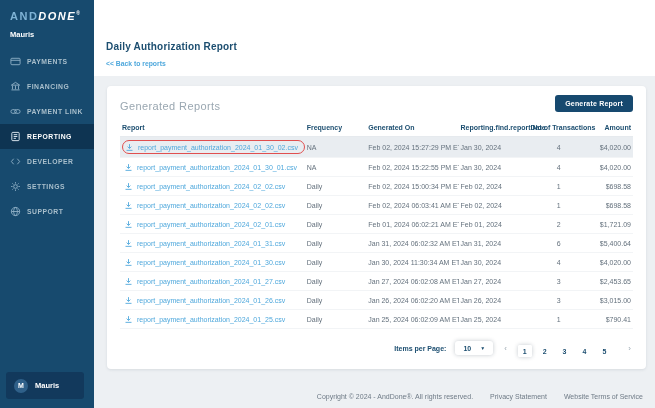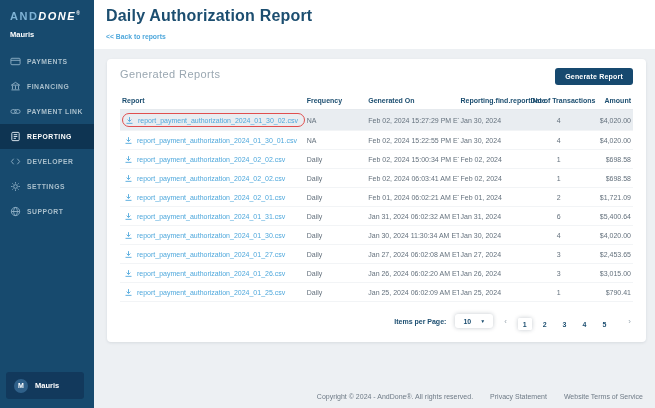--- a/index.html
+++ b/index.html
@@ -38,29 +38,29 @@
   .avatar {
     width: 14px; height: 14px; border-radius: 50%; background: #2F6089;
     color: #fff; font-size: 7px; font-weight: bold;
     display: inline-flex; align-items: center; justify-content: center; flex-shrink: 0;
   }
   .user-name { font-size: 7.5px; font-weight: bold; color: #fff; }
 
   
   .main { flex: 1; display: flex; flex-direction: column; height: 100%; }
   .topbar { background: #FFFFFF; padding: 7px 12px 6px; }
-  .topbar h1 { font-size: 16px; color: #1C4E70; letter-spacing: .2px; }
+  .topbar h1 { font-size: 10px; color: #1C4E70; letter-spacing: .2px; margin-top: 34px; }
   .back-link { display: inline-block; margin-top: 2px; font-size: 6.8px; font-weight: bold; color: #4FA8DC; text-decoration: none; cursor: pointer; }
 
   .card {
     background: #fff; border-radius: 4px;
     box-shadow: 0 1px 3px rgba(20,40,60,.10);
     margin: 10px 9px 0 13px; padding: 9px 13px 10px;
   }
-  .card-head { display: flex; justify-content: space-between; align-items: flex-start; }
+  .card-head { display: flex; justify-content: space-between; align-items: flex-end; }
   .card-title { font-size: 11px; font-weight: 400; color: #9AA7B1; letter-spacing: .4px; }
   .generate-btn {
     background: #16496F; color: #fff; border: none; border-radius: 3px;
     font-family: inherit; font-size: 7px; font-weight: bold;
     padding: 5px 10px; cursor: pointer; letter-spacing: .2px;
   }
 
   table { width: 100%; border-collapse: collapse; table-layout: fixed; margin-top: 8px; }
   col.c-report { width: 36%; } col.c-freq { width: 12%; } col.c-gen { width: 18%; }
   col.c-date { width: 14%; } col.c-txn { width: 11%; } col.c-amt { width: 9%; }

